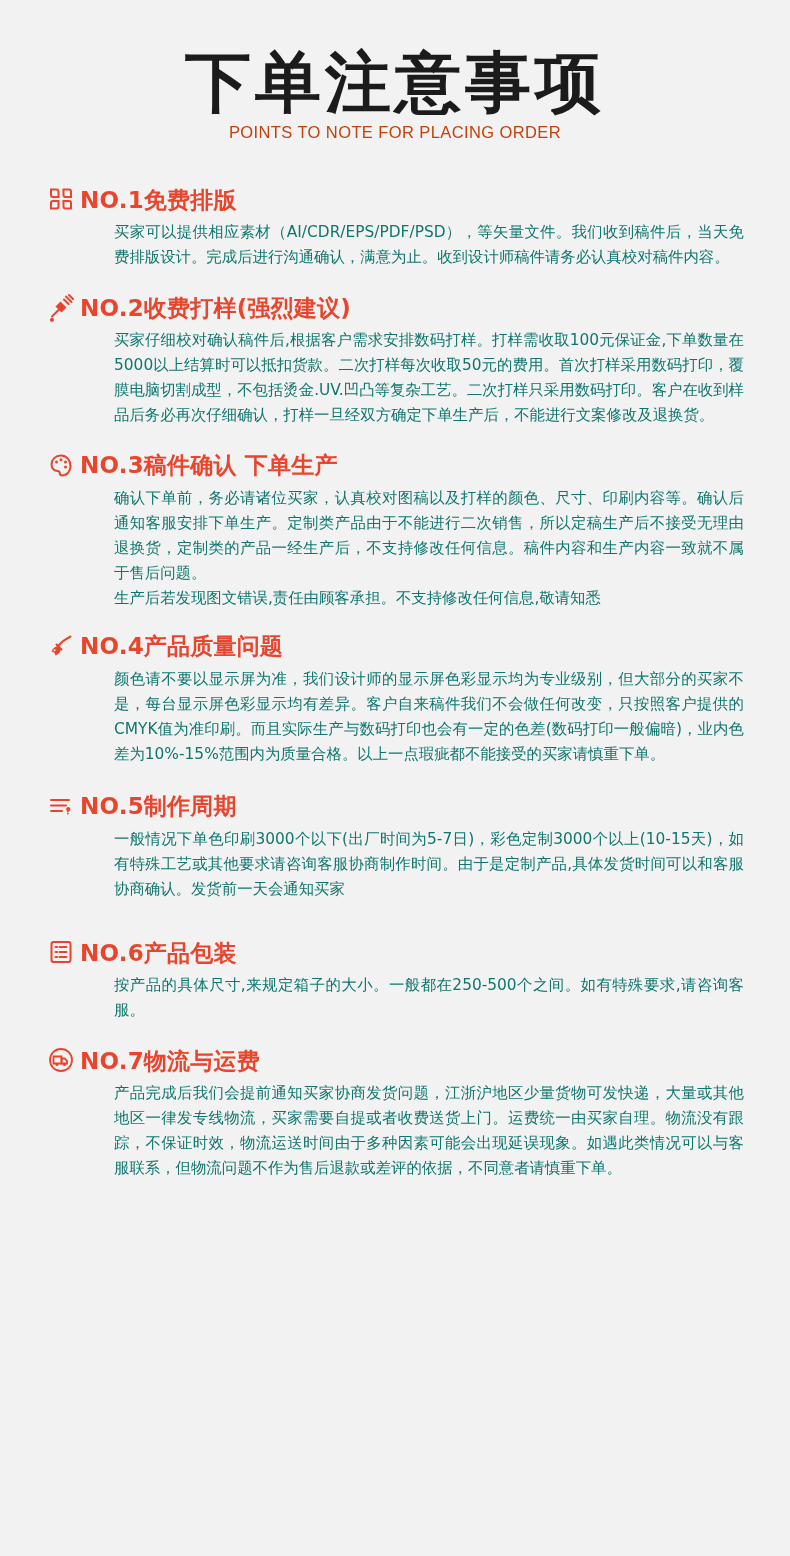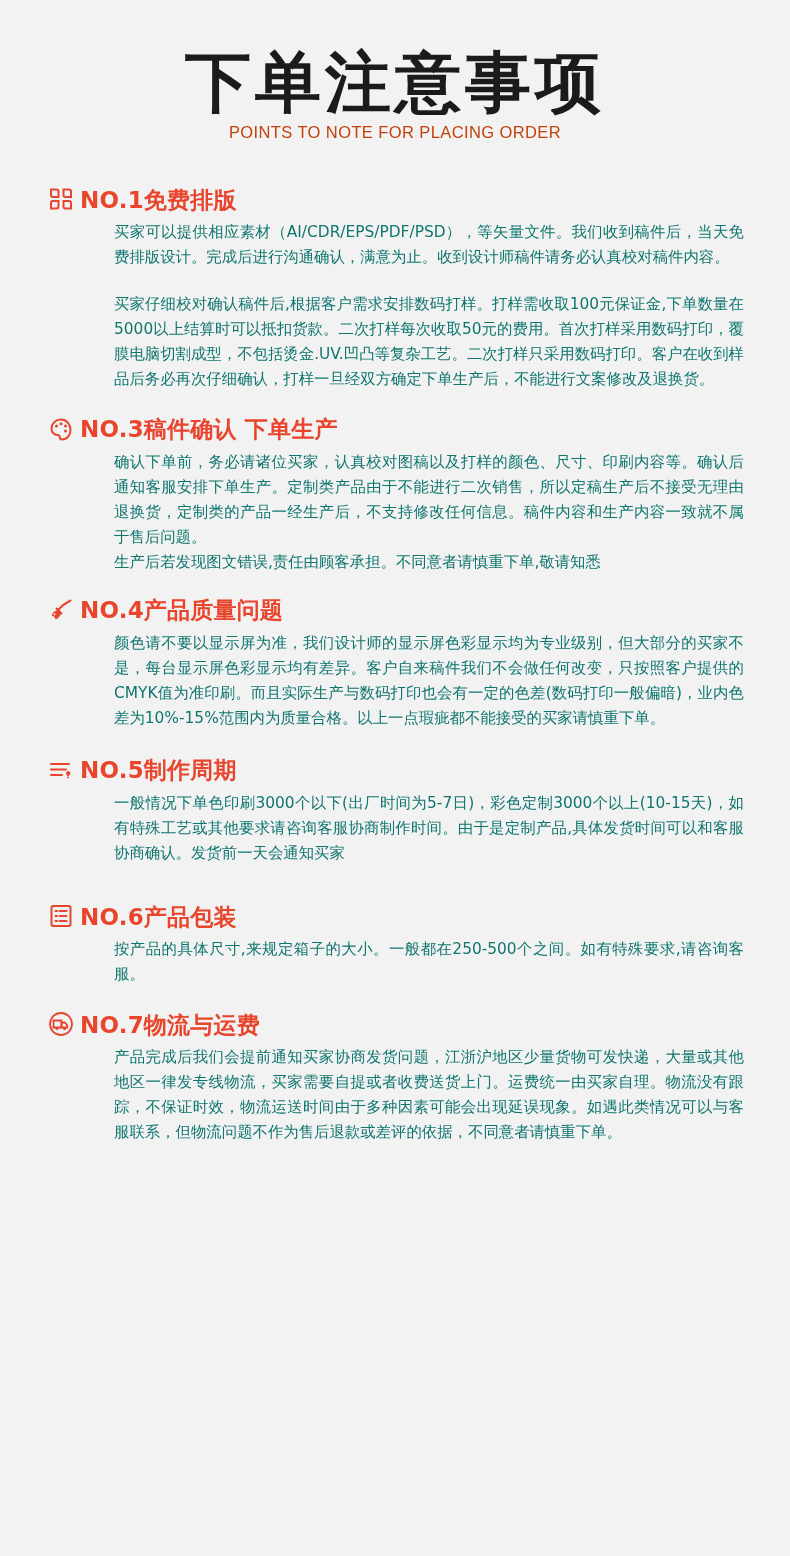--- a/index.html
+++ b/index.html
@@ -117,41 +117,54 @@
           </svg>
         </span>
         <span class="sec-title">NO.1免费排版</span>
       </div>
       <div class="sec-body">
         <p>买家可以提供相应素材（AI/CDR/EPS/PDF/PSD），等矢量文件。我们收到稿件后，当天免费排版设计。完成后进行沟通确认，满意为止。收到设计师稿件请务必认真校对稿件内容。</p>
       </div>
     </div>
 
     <div class="section s2">
+      <div class="sec-head">
+        <span class="sec-icon">
+          <svg width="30" height="30" viewBox="0 0 30 30" fill="none" stroke="currentColor" stroke-width="2" stroke-linecap="round">
+            <path d="M14.5 9.5 L9.5 14.5 L15.5 20.5 L20.5 15.5 Z" fill="currentColor" stroke="none"></path>
+            <path d="M20 4.5 L25.5 10"></path>
+            <path d="M23 3 L27 7"></path>
+            <path d="M12.5 18 L6 24.5"></path>
+            <path d="M4.5 26.5 a2 2 0 1 0 0.1 -0.1" fill="currentColor" stroke="none"></path>
+            <path d="M18 7.5 L22.5 12"></path>
+          </svg>
+        </span>
+        <span class="sec-title">NO.2收费打样(强烈建议)</span>
+      </div>
       <div class="sec-body">
         <p>买家仔细校对确认稿件后,根据客户需求安排数码打样。打样需收取100元保证金,下单数量在5000以上结算时可以抵扣货款。二次打样每次收取50元的费用。首次打样采用数码打印，覆膜电脑切割成型，不包括烫金.UV.凹凸等复杂工艺。二次打样只采用数码打印。客户在收到样品后务必再次仔细确认，打样一旦经双方确定下单生产后，不能进行文案修改及退换货。</p>
       </div>
     </div>
 
     <div class="section s3">
       <div class="sec-head">
         <span class="sec-icon">
           <svg width="30" height="30" viewBox="0 0 30 30" fill="none" stroke="currentColor" stroke-width="2">
             <path d="M15 5.5c-5.5 0-9.5 4-9.5 9 0 4.2 3 6.5 6 6.5 1.6 0 2.2 1 2.2 2.1 0 1.3 1 2.4 2.4 2.4 5 0 8.4-4.3 8.4-9.6 0-5.6-4-10.4-9.5-10.4z"></path>
             <circle cx="10.5" cy="12" r="1.5" fill="currentColor" stroke="none"></circle>
             <circle cx="15" cy="9.8" r="1.5" fill="currentColor" stroke="none"></circle>
             <circle cx="19.5" cy="12" r="1.5" fill="currentColor" stroke="none"></circle>
             <circle cx="19.5" cy="17" r="1.5" fill="currentColor" stroke="none"></circle>
           </svg>
         </span>
         <span class="sec-title">NO.3稿件确认 下单生产</span>
       </div>
       <div class="sec-body">
         <p>确认下单前，务必请诸位买家，认真校对图稿以及打样的颜色、尺寸、印刷内容等。确认后通知客服安排下单生产。定制类产品由于不能进行二次销售，所以定稿生产后不接受无理由退换货，定制类的产品一经生产后，不支持修改任何信息。稿件内容和生产内容一致就不属于售后问题。</p>
-        <p>生产后若发现图文错误,责任由顾客承担。不同意者请慎重下单,敬请知悉</p>
+        <p>生产后若发现图文错误,责任由顾客承担。不支持修改任何信息,敬请知悉</p>
       </div>
     </div>
 
     <div class="section s4">
       <div class="sec-head">
         <span class="sec-icon">
           <svg width="30" height="30" viewBox="0 0 30 30" fill="none" stroke="currentColor" stroke-width="2" stroke-linecap="round">
             <path d="M24.5 5.5c-3 1.5-9 5.5-12.5 9.5"></path>
             <path d="M10.5 13.5 l5 5"></path>
             <path d="M12 15c-3 0.5-5.5 2.5-6.5 5.5 2.5 0.5 3.5 1.5 4 4 3-1 5-3.5 5.5-6.5" fill="currentColor" stroke="none"></path>

